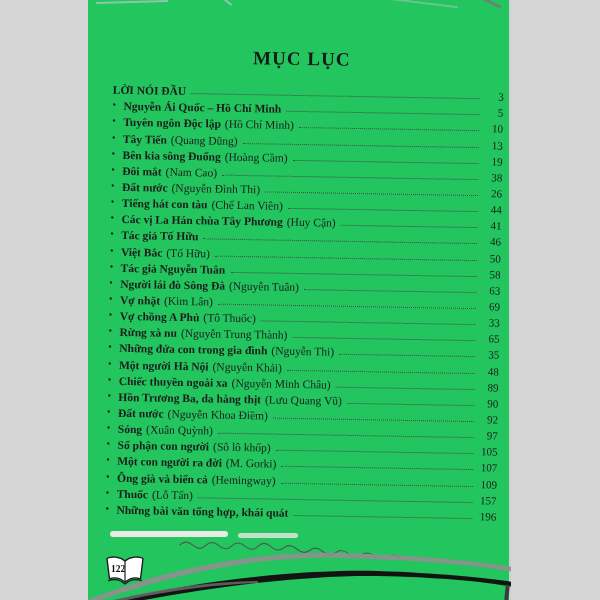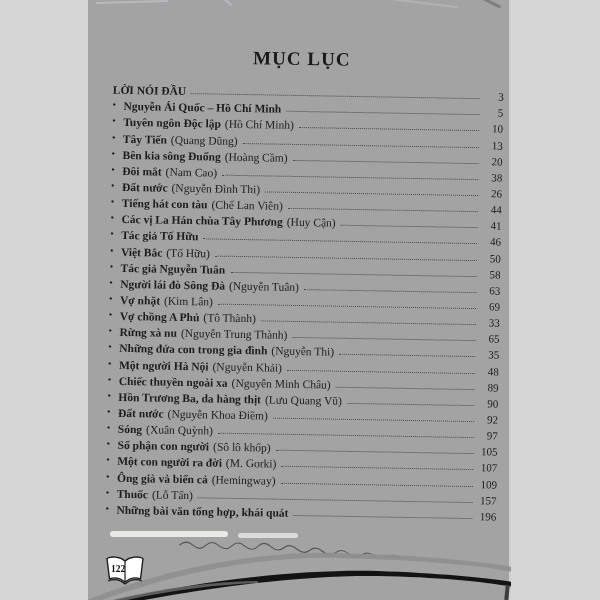--- a/index.html
+++ b/index.html
@@ -1,20 +1,20 @@
 <!DOCTYPE html>
 <html><head>
 <meta charset="utf-8">
 <style>
   html,body{margin:0;padding:0;width:600px;height:600px;overflow:hidden;}
   body{background:#d6d6d6;position:relative;font-family:"Liberation Serif",serif;}
 
   .page{
     position:absolute;left:88px;top:0;width:423px;height:600px;
-    background:#a3a3a3;border-right:2px solid #cfcfcf;box-sizing:border-box;
+    background:#22c55e;border-right:2px solid #cfcfcf;box-sizing:border-box;
   }
 
   
   .artifact{position:absolute;background:#c4c6cc;opacity:.65;}
   .artifact.a1{left:8px;top:1px;width:72px;height:2px;transform:rotate(-1.5deg);}
   .artifact.a2{left:126px;top:-2px;width:20px;height:1.5px;transform:rotate(38deg);}
   .artifact.a3{left:300px;top:2px;width:70px;height:1.5px;transform:rotate(7deg);opacity:.45;}
   .artifact.a4{left:388px;top:0px;width:26px;height:2.5px;background:#777;transform:rotate(26deg);opacity:.8;}
 
   .content{position:absolute;left:0;top:0;width:100%;transform:rotate(1deg);transform-origin:50% 45%;}
@@ -89,21 +89,21 @@
     <span class="t-author">(Quang Dũng)</span>
     <span class="leader"></span>
     <span class="pagenum">13</span>
   </div>
 
   <div class="toc-row">
     <span class="bullet">•</span>
     <span class="t-title">Bên kia sông Đuống</span>
     <span class="t-author">(Hoàng Cầm)</span>
     <span class="leader"></span>
-    <span class="pagenum">20</span>
+    <span class="pagenum">19</span>
   </div>
 
   <div class="toc-row">
     <span class="bullet">•</span>
     <span class="t-title">Đôi mắt</span>
     <span class="t-author">(Nam Cao)</span>
     <span class="leader"></span>
     <span class="pagenum">38</span>
   </div>
 
@@ -167,21 +167,21 @@
     <span class="bullet">•</span>
     <span class="t-title">Vợ nhặt</span>
     <span class="t-author">(Kim Lân)</span>
     <span class="leader"></span>
     <span class="pagenum">69</span>
   </div>
 
   <div class="toc-row">
     <span class="bullet">•</span>
     <span class="t-title">Vợ chồng A Phủ</span>
-    <span class="t-author">(Tô Thành)</span>
+    <span class="t-author">(Tô Thuốc)</span>
     <span class="leader"></span>
     <span class="pagenum">33</span>
   </div>
 
   <div class="toc-row">
     <span class="bullet">•</span>
     <span class="t-title">Rừng xà nu</span>
     <span class="t-author">(Nguyễn Trung Thành)</span>
     <span class="leader"></span>
     <span class="pagenum">65</span>

